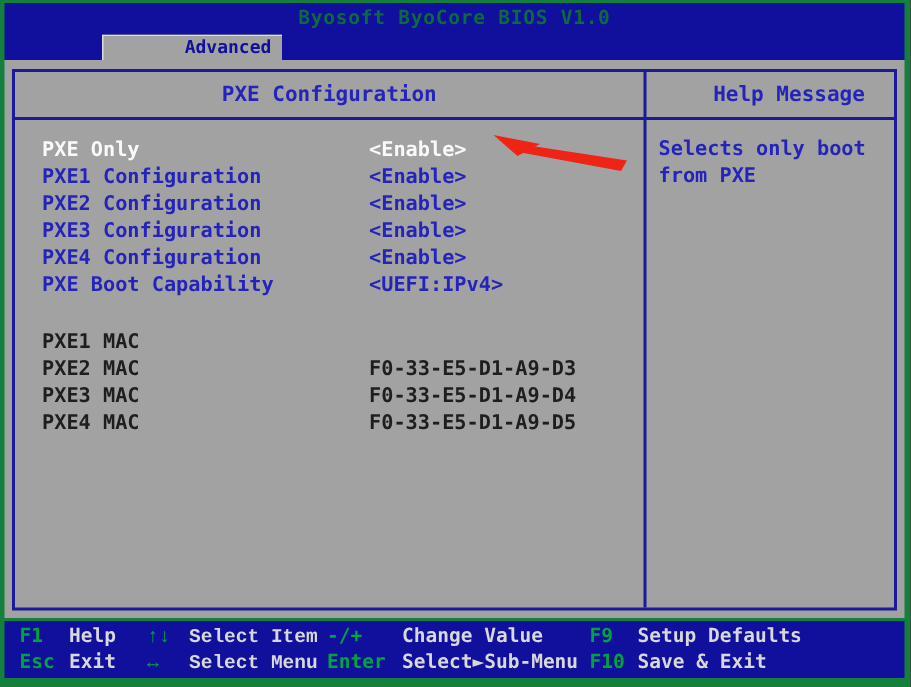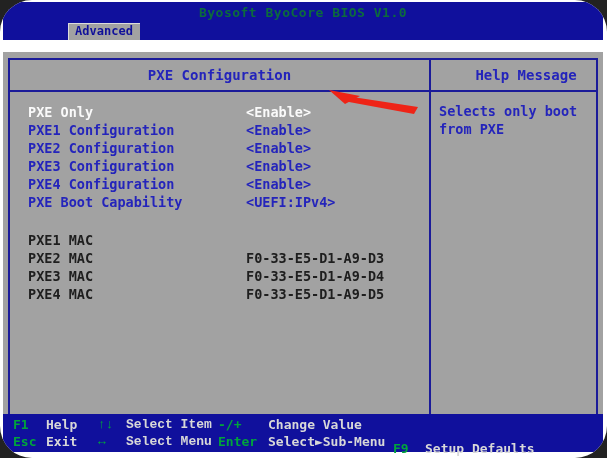--- a/index.html
+++ b/index.html
@@ -1,33 +1,33 @@
 <!DOCTYPE html>
 <html><head>
 <meta charset="utf-8">
 <style>
   html,body { margin:0; padding:0; background:#222; }
   .stage {
-    position:relative; width:607px; height:458px; background:#ffffff;
+    position:relative; width:607px; height:458px; background:#15803d;
     font-family:"DejaVu Sans Mono", monospace; font-weight:bold;
-    overflow:hidden; margin:0 auto;border-radius:32px;
+    overflow:hidden; margin:0 auto;
   }
   
   .titlebar { position:absolute; left:3px; top:2px; width:600px; height:38px; background:#10109c; }
   .bios-title {
     position:absolute; left:0; top:3px; width:100%; text-align:center;
     font-size:13px; color:#0c6b3d; letter-spacing:0.5px;
   }
   .tab {
     position:absolute; left:65px; top:21px; width:72px; height:17px;
     background:#a2a2a2; color:#10109a; font-size:12px; line-height:17px;
-    text-align:center; box-shadow: inset 1px 1px 0 #dcdcdc;
+    text-align:center; box-shadow: inset 1px 1px 0 #dcdcdc; padding-left: 48px;
   }
   
-  .bodyarea { position:absolute; left:3px; top:52px; width:600px; height:372px; background:#a2a2a2; }
+  .bodyarea { position:absolute; left:3px; top:40px; width:600px; height:372px; background:#a2a2a2; }
   .panelbox { position:absolute; left:5px; top:6px; width:586px; height:357px; border:2px solid #1b1b99; }
   .vdivider { position:absolute; left:419px; top:0; width:2px; height:100%; background:#1b1b99; }
   .hline    { position:absolute; left:0; top:30px; width:100%; height:2px; background:#1b1b99; }
   .panel-title {
     position:absolute; left:0; top:7px; width:419px; text-align:center;
     font-size:14px; color:#2424bb;
   }
   .help-title {
     position:absolute; left:421px; top:7px; width:190px; text-align:center;
     font-size:14px; color:#2424bb;
@@ -43,21 +43,21 @@
     font-size:13.5px; color:#2424bb; line-height:18px; white-space:nowrap;
   }
   
   .pointer { position:absolute; left:328px; top:88px; width:92px; height:27px; }
   
   .footer { position:absolute; left:3px; top:414px; width:600px; height:38px; background:#10109c; font-size:13px; }
   .frow { position:absolute; left:0; width:100%; height:17px; line-height:17px; }
   .frow.r0 { top:2px; } .frow.r1 { top:19px; }
   .hint { position:absolute; top:0; white-space:nowrap; }
   .hint.c0 { left:10px; }  .hint.c1 { left:95px;font-family:Liberation Mono, monospace; }
-  .hint.c2 { left:215px; } .hint.c3 { left:390px;margin-top:24px; }
+  .hint.c2 { left:215px; } .hint.c3 { left:390px; }
   .hint .key { display:inline-block; color:#00a43c; margin-right:6px; }
   .c0 .key { min-width:27px; } .c1 .key { min-width:22px; }
   .c2 .key { min-width:44px; } .c3 .key { min-width:26px; }
   .hint .lab { color:#d8d8d8; }
 </style>
 </head>
 <body>
 
 <div class="stage">
 

